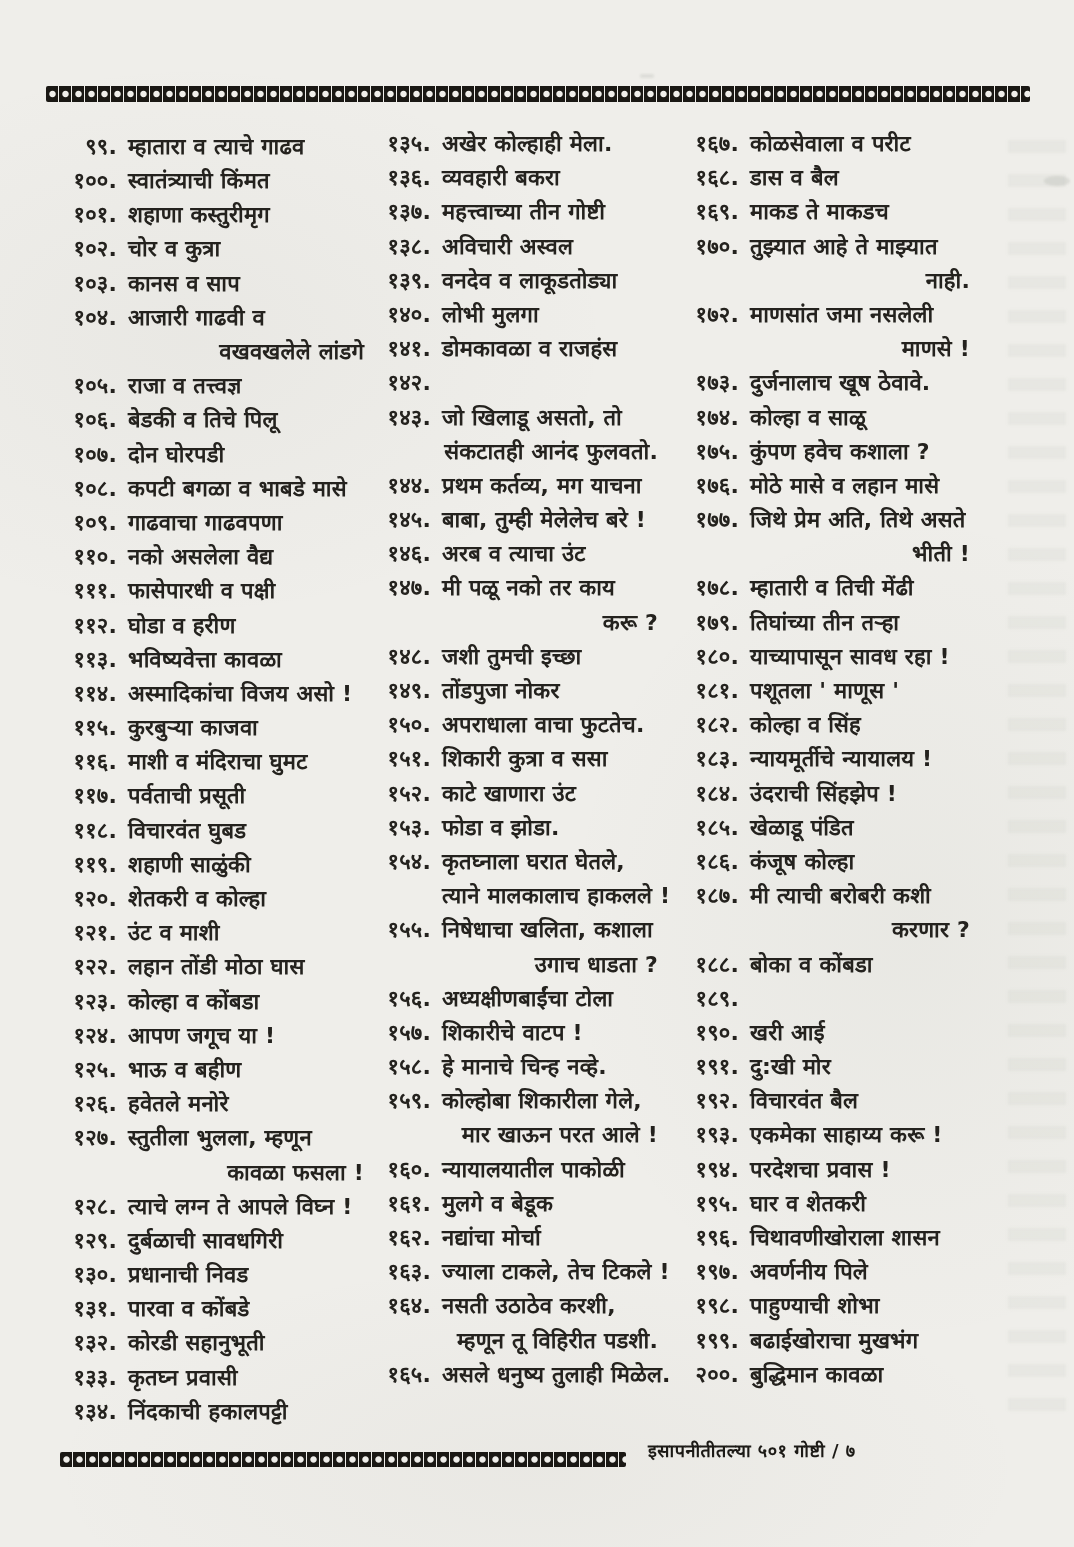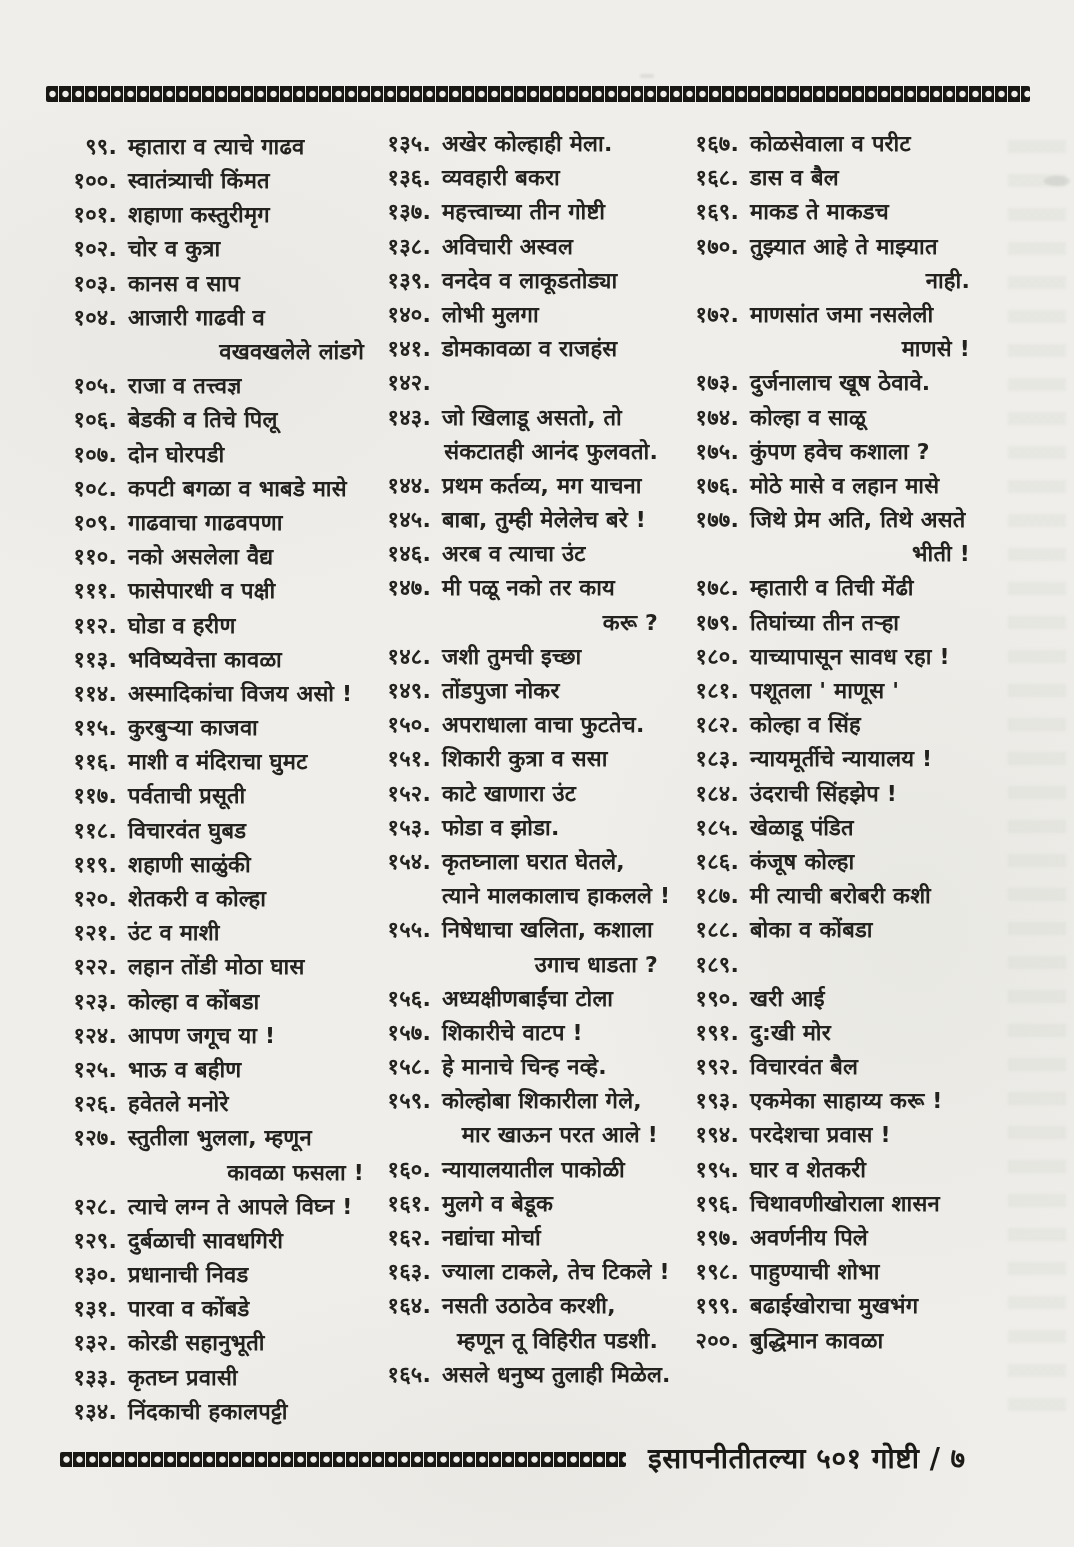--- a/index.html
+++ b/index.html
@@ -36,21 +36,21 @@
   }
   .num{flex:0 0 58px;text-align:right;padding-right:11px;box-sizing:border-box;}
   .col2 .num,.col3 .num{flex-basis:56px;}
   .title{flex:1 1 auto;overflow:visible;}
   .row.cont .title{text-align:right;}
   .col1 .row.cont .title{padding-right:22px;}
   .col2 .row.cont .title{padding-right:36px;}
   .col3 .row.cont .title{padding-right:46px;}
   .footer-label{
     position:absolute;left:648px;top:1438px;width:400px;
-    font-size:28px;font-weight:bold;color:#1c1a16;letter-spacing:0.5px;
+    font-size:18px;font-weight:bold;color:#1c1a16;letter-spacing:0.5px;
     white-space:nowrap;
   }
   .ghost-strip{
     position:absolute;right:8px;top:140px;width:58px;height:1280px;
     background-image:repeating-linear-gradient(180deg, rgba(100,115,95,0.055) 0 13px, rgba(0,0,0,0) 13px 34px);
     filter:blur(1.5px);
   }
   .speck{position:absolute;background:rgba(70,80,65,0.10);border-radius:50%;filter:blur(1px);}
 </style>
 </head>
@@ -453,20 +453,24 @@
         <span class="title">खेळाडू पंडित</span>
       </div>
       <div class="row">
         <span class="num">१८६.</span>
         <span class="title">कंजूष कोल्हा</span>
       </div>
       <div class="row">
         <span class="num">१८७.</span>
         <span class="title">मी त्याची बरोबरी कशी</span>
       </div>
+      <div class="row cont">
+        <span class="num"></span>
+        <span class="title">करणार ?</span>
+      </div>
       <div class="row">
         <span class="num">१८८.</span>
         <span class="title">बोका व कोंबडा</span>
       </div>
       <div class="row">
         <span class="num">१८९.</span>
       </div>
       <div class="row">
         <span class="num">१९०.</span>
         <span class="title">खरी आई</span>

